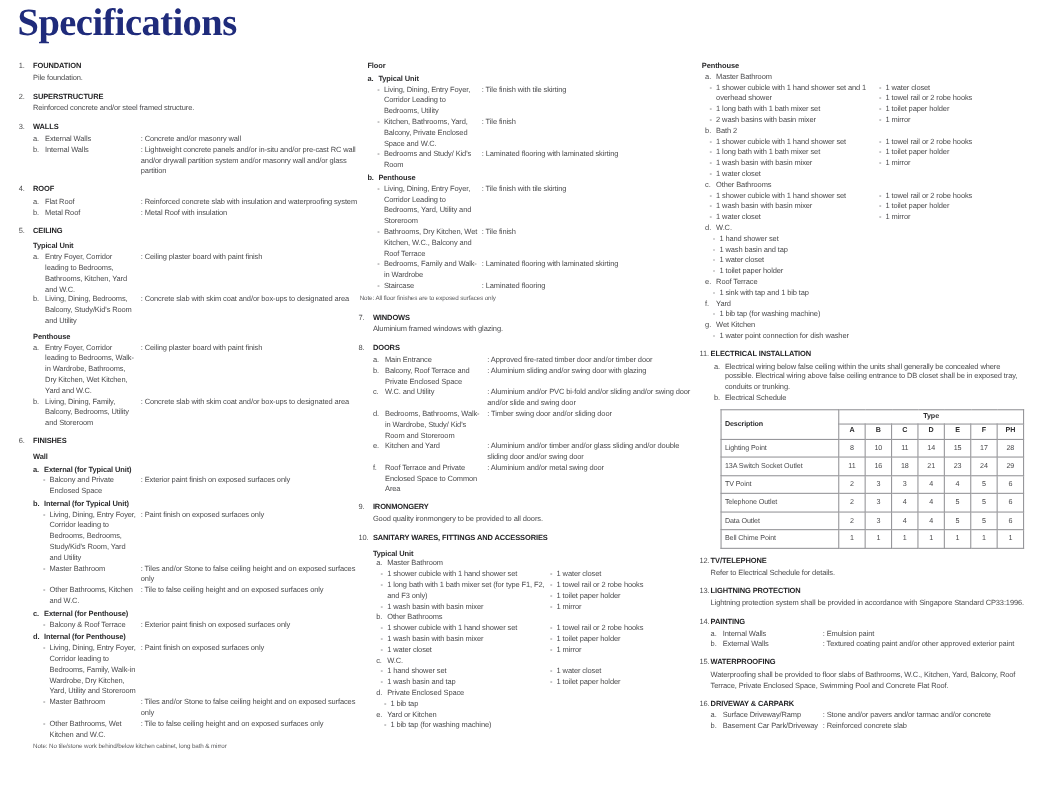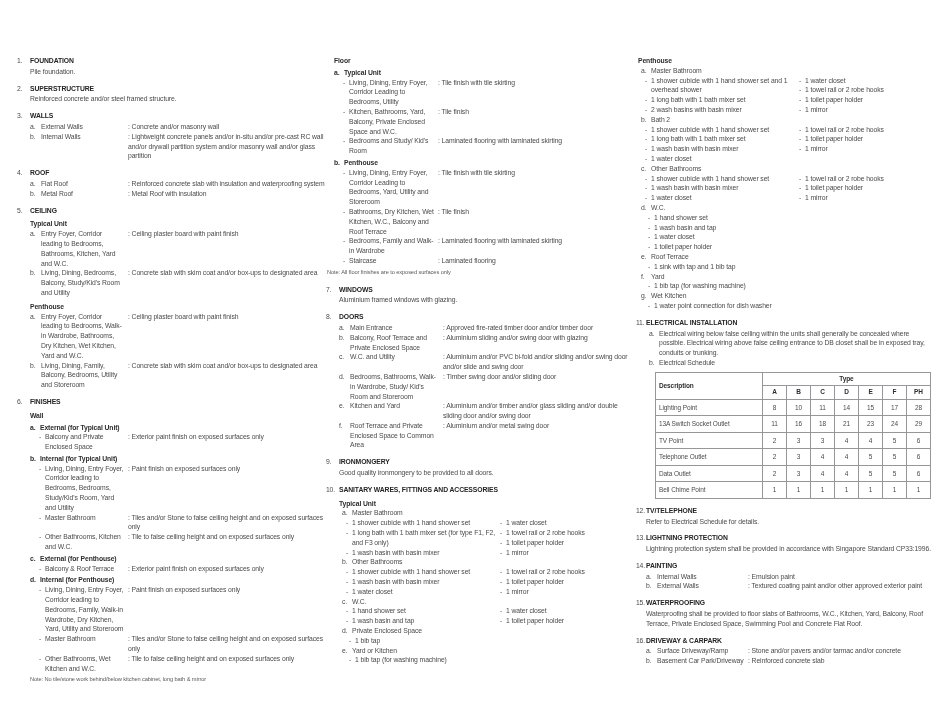--- a/index.html
+++ b/index.html
@@ -61,20 +61,21 @@
   .etable .desc{width:100px;text-align:left;}
   .etable .trow{height:12px;text-align:center;}
   .etable .lrow{height:13px;text-align:center;}
   .etable td{height:15.5px;text-align:center;color:#4b4b4d;}
   .etable td.desc{text-align:left;}
 </style>
 </head>
 <body>
 
 <div class="page">
+  <h1 class="title">Specifications</h1>
   <div class="cols">
     <div class="col col-0">
         <div class="blk h"><span class="num">1.</span><span class="ht">FOUNDATION</span></div>
         <div class="blk p"><span>Pile foundation.</span></div>
         <div class="blk h"><span class="num">2.</span><span class="ht">SUPERSTRUCTURE</span></div>
         <div class="blk p"><span>Reinforced concrete and/or steel framed structure.</span></div>
         <div class="blk h"><span class="num">3.</span><span class="ht">WALLS</span></div>
         <div class="blk pair">
           <div class="plab">
             <span class="pm">a.</span>

